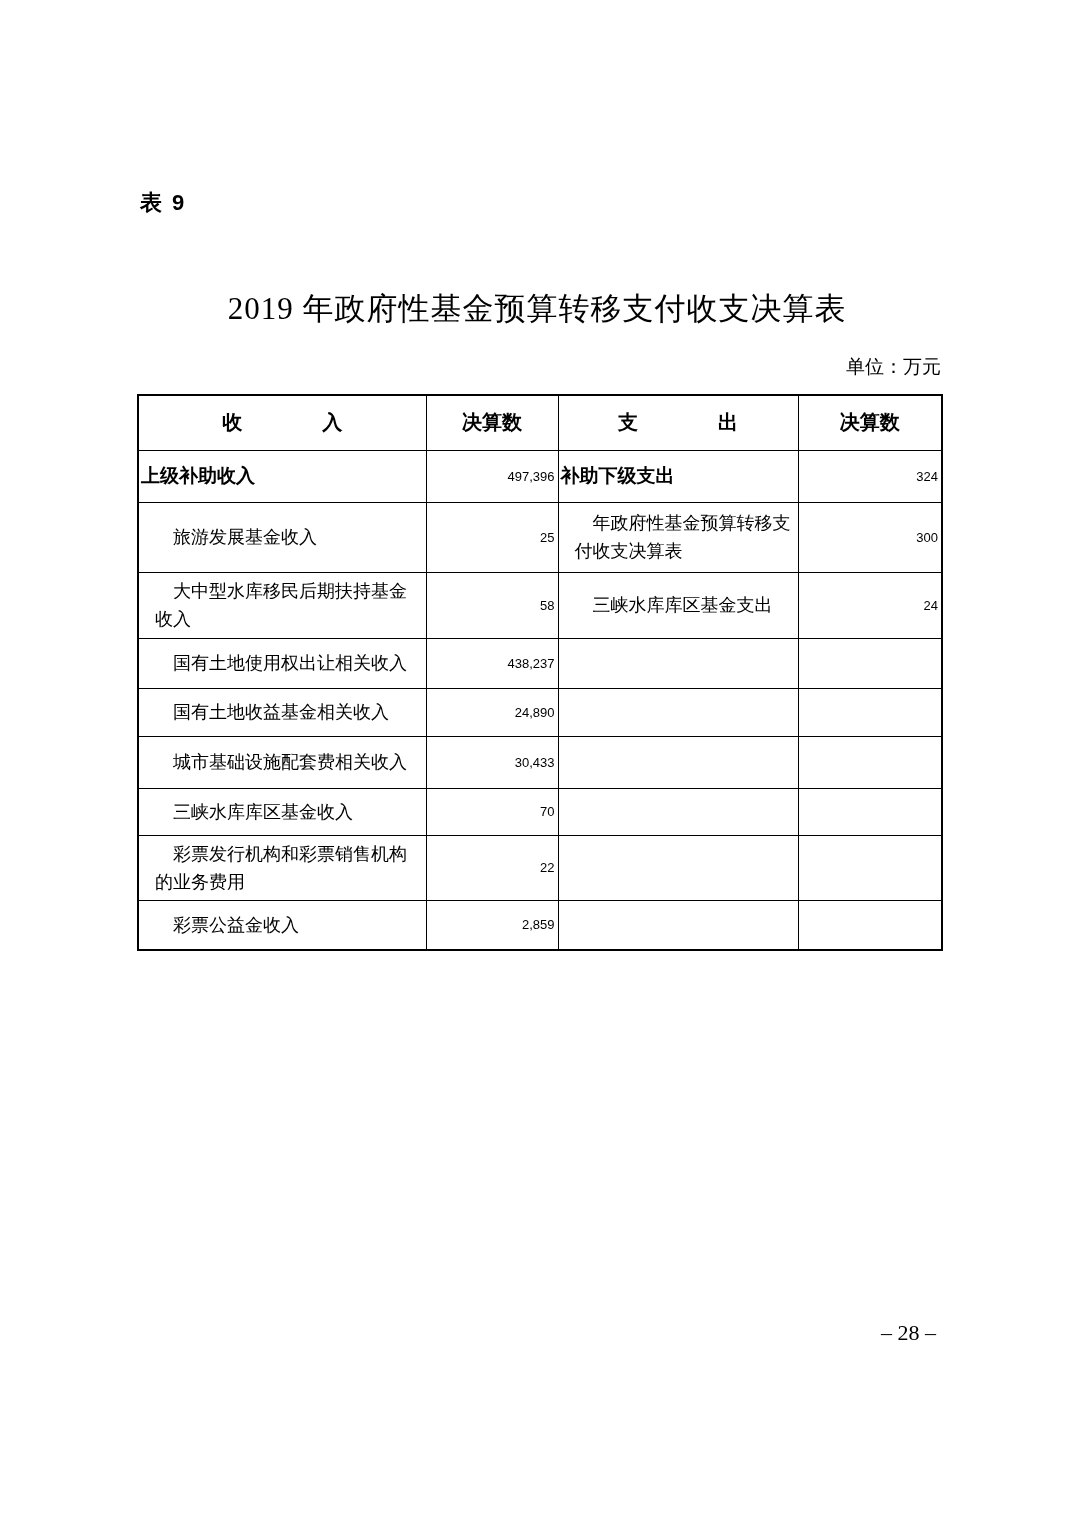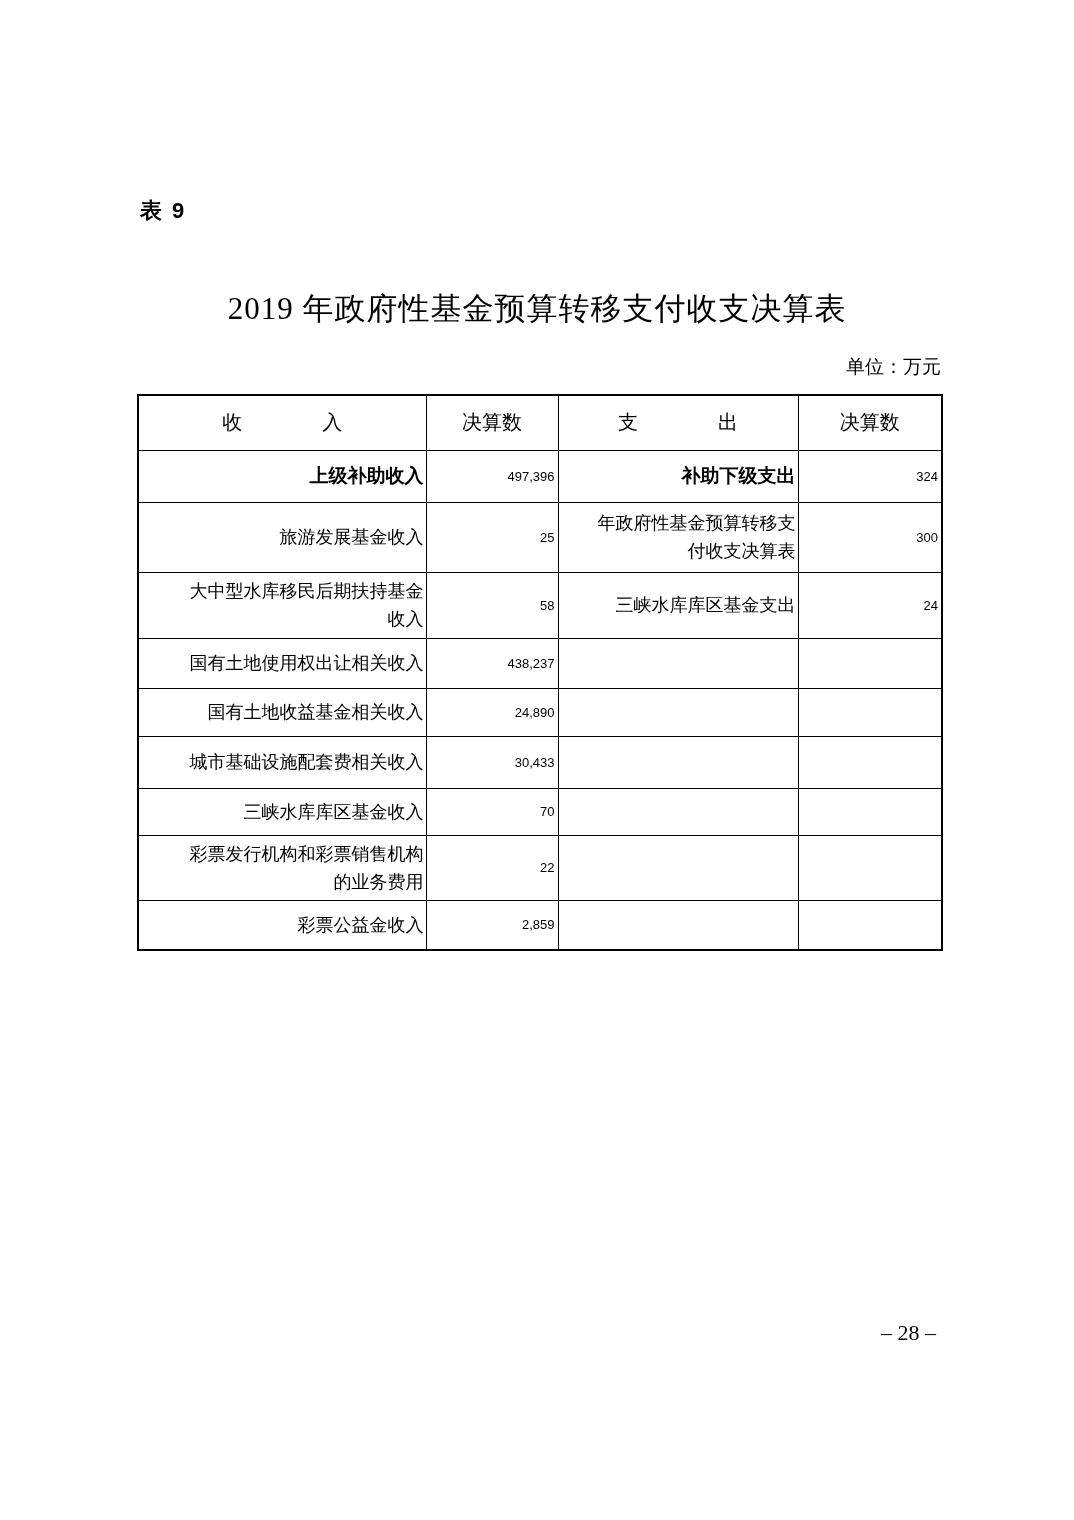--- a/index.html
+++ b/index.html
@@ -11,21 +11,21 @@
   .page {
     position: relative;
     width: 1074px;
     height: 1520px;
     background: #ffffff;
     overflow: hidden;
   }
   .table-label {
     position: absolute;
     left: 140px;
-    top: 196px;
+    top: 188px;
     font-family: "Liberation Sans", sans-serif;
     font-weight: bold;
     font-size: 22px;
     letter-spacing: 2px;
   }
   .doc-title {
     position: absolute;
     left: 0;
     top: 288px;
     width: 100%;
@@ -51,27 +51,27 @@
     table-layout: fixed;
     border: 2px solid #000;
   }
   table.fiscal th, table.fiscal td {
     border: 1px solid #000;
     vertical-align: middle;
     overflow: hidden;
   }
   table.fiscal th {
     font-family: "Liberation Sans", sans-serif;
-    font-weight: normal;
+    font-weight: bold;
     font-size: 20px;
     text-align: center;
     padding: 2px;
   }
   td.name {
-    text-align: right;
+    text-align: left;
     font-family: "Liberation Serif", serif;
     font-size: 18px;
     line-height: 28px;
     padding: 2px 2px 2px 16px;
     text-indent: 18px;
     word-break: break-all;
   }
   td.name.top {
     font-family: "Liberation Sans", sans-serif;
     font-weight: bold;

